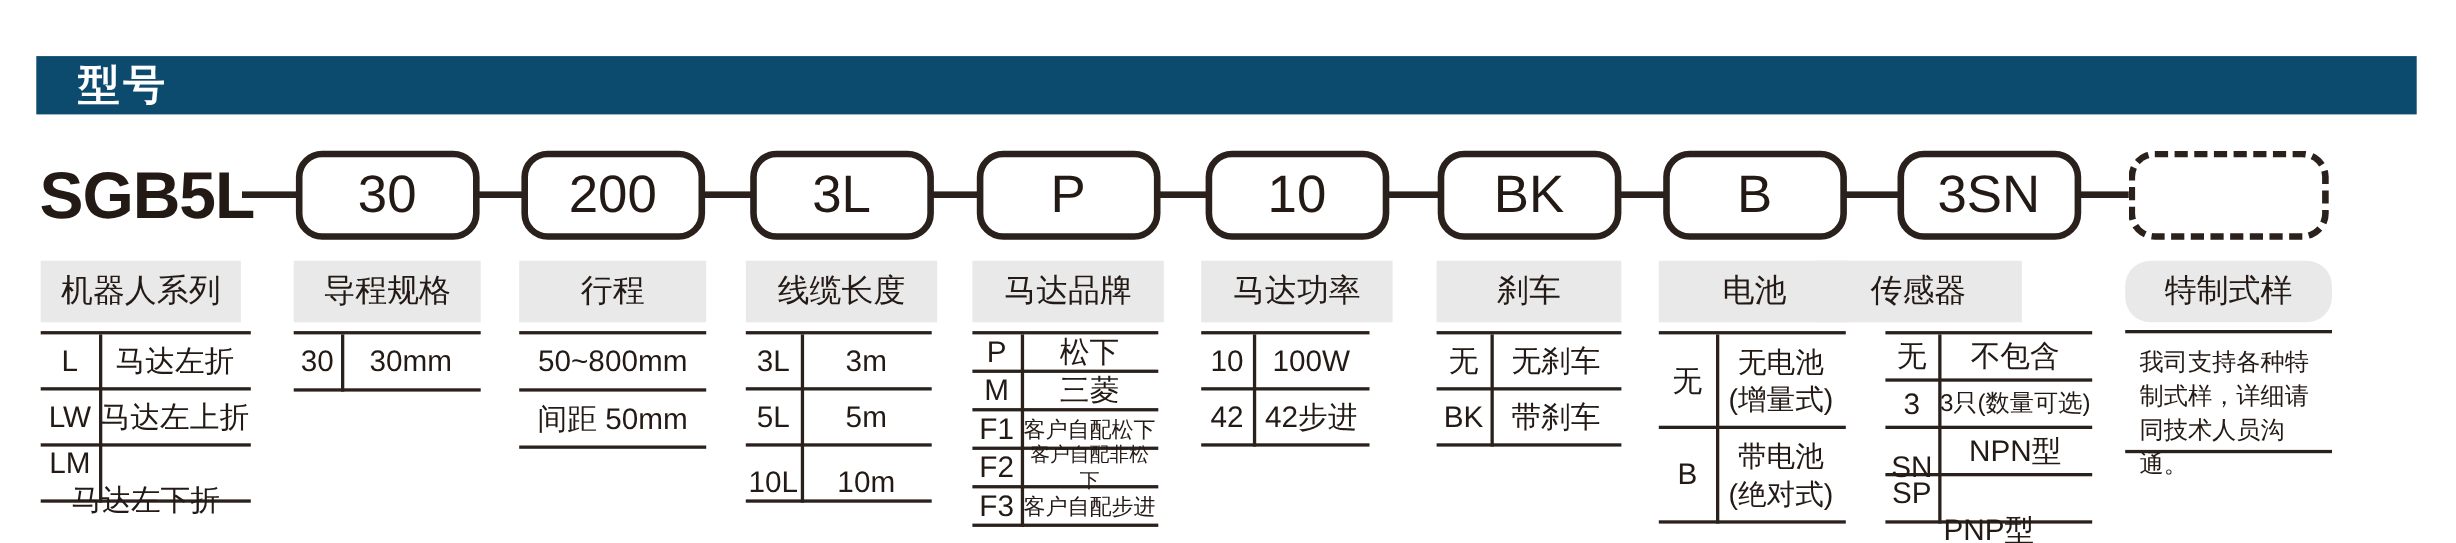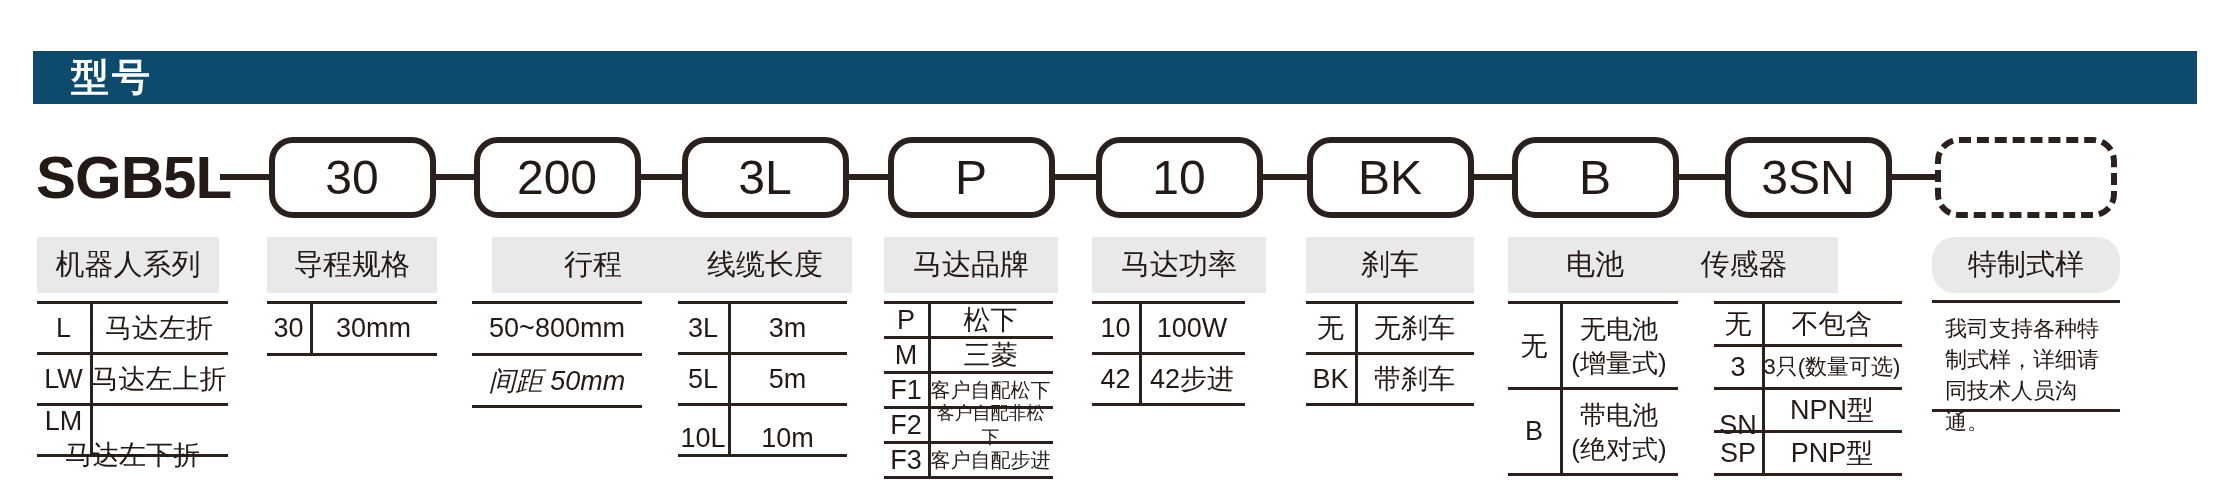--- a/index.html
+++ b/index.html
@@ -60,26 +60,26 @@
       <div class="opt-table" style="left: 267px; width: 170px; position: absolute;">
         <div class="t-row" style="height: 52px;">
           <span class="t-code" style="width: 43px;">30</span>
           <span class="t-desc">30mm</span>
         </div>
         <div class="v-div" style="left: 43px;"></div>
       </div>
       <div class="code-box" style="left: 473.5px; width: 167px;">
         <span>200</span>
       </div>
-      <div class="cat-label" style="left: 492px; width: 202px; text-align: center;">行程</div>
+      <div class="cat-label" style="left: 472px; width: 170px; text-align: center;">行程</div>
       <div class="opt-table" style="left: 472px; width: 170px; position: absolute;">
         <div class="t-row" style="height: 52px;">
           <span class="t-desc">50~800mm</span>
         </div>
-        <div class="t-row" style="height: 52px; font-style: italic;">
+        <div class="t-row" style="height: 52px;">
           <span class="t-desc">间距 50mm</span>
         </div>
       </div>
       <div class="code-box" style="left: 681.5px; width: 167px;">
         <span>3L</span>
       </div>
       <div class="cat-label" style="left: 678px; width: 174px;">线缆长度</div>
       <div class="opt-table" style="left: 678px; width: 169px; position: absolute;">
         <div class="t-row" style="height: 51px;">
           <span class="t-code" style="width: 50px;">3L</span>
@@ -179,21 +179,21 @@
           <span class="t-desc">不包含</span>
         </div>
         <div class="t-row" style="height: 43px;">
           <span class="t-code" style="width: 48px;">3</span>
           <span class="t-desc" style="font-size: 22px;">3只(数量可选)</span>
         </div>
         <div class="t-row" style="height: 43px;">
           <span class="t-code" style="width: 48px; margin-top: 31px;">SN</span>
           <span class="t-desc">NPN型</span>
         </div>
-        <div class="t-row" style="height: 43px;">
+        <div class="t-row" style="height: 43px; flex-direction: column;">
           <span class="t-code" style="width: 48px;">SP</span>
           <span class="t-desc">PNP型</span>
         </div>
         <div class="v-div" style="left: 48px;"></div>
       </div>
       <div class="code-box dashed" style="left: 1935px; width: 182px;">
         <span></span>
       </div>
       <div class="cat-label" style="left: 1932px; width: 188px; border-radius: 23px;">特制式样</div>
       <div class="custom-note" style="left: 1932px; width: 188px; height: 112px;">我司支持各种特制式样，详细请同技术人员沟通。</div>

